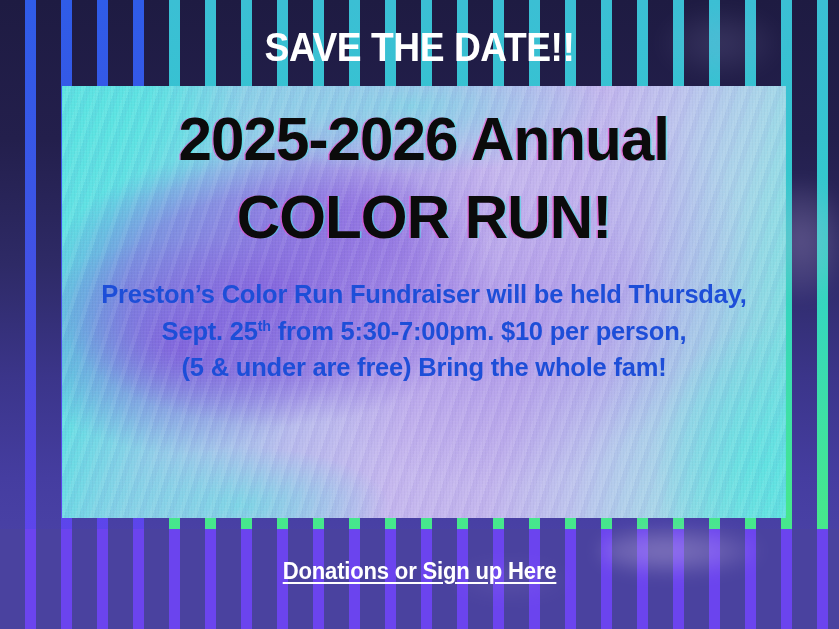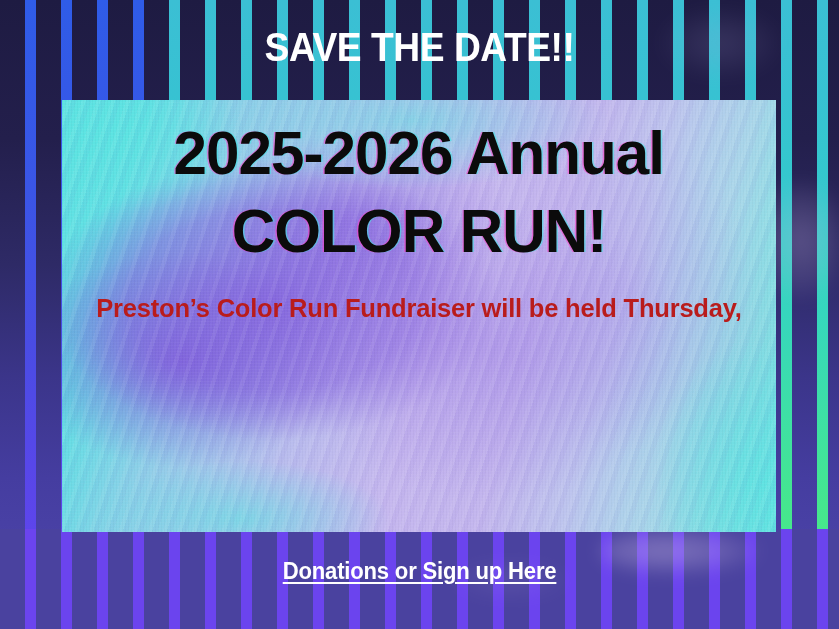--- a/index.html
+++ b/index.html
@@ -165,26 +165,27 @@
     line-height: 1.05;
     transform: scaleX(0.93);
     font-family: "Liberation Sans", sans-serif;
     z-index: 6;
   }
 
   
   .card {
     position: absolute;
     left: 62px;
-    top: 100px;
+    top: 86px;
     width: 714px;
     height: 432px;
     overflow: hidden;
     z-index: 5;
     background: #5fe0e0;
+    padding-left: 10px;
   }
 
   .wc-layer { position: absolute; inset: 0; }
 
   
   .wc-base {
     background:
       linear-gradient(105deg,
         #5fe3e3 0%,
         #61e0e4 10%,
@@ -270,21 +271,21 @@
   }
   .title-line.l1 { margin-top: 22px; }
   .title-line.l2 { margin-top: 16px; font-size: 62px; }
 
   .body-block {
     margin-top: 28px;
     text-align: center;
     font-size: 25.5px;
     font-weight: 700;
     line-height: 1.44;
-    color: #b91c1c;
+    color: #1d4ed8;
     letter-spacing: -0.2px;
     width: 100%;
   }
   .body-block .ln { white-space: nowrap; }
   .body-block sup {
     font-size: 0.56em;
     vertical-align: super;
     line-height: 0;
   }
 
@@ -337,21 +338,23 @@
     <div class="wc-layer wc-grain"></div>
 
     <div class="card-content">
       <div class="title-line l1">2025-2026 Annual</div>
 
       <div class="title-line l2">COLOR RUN!</div>
 
       <div class="body-block">
         <div class="ln">Preston’s Color Run Fundraiser will be held Thursday,</div>
 
-
+        <div class="ln"><span>Sept. 25</span><sup>th</sup><span> from 5:30-7:00pm. $10 per person,</span></div>
+
+        <div class="ln">(5 &amp; under are free) Bring the whole fam!</div>
 
 
       </div>
     </div>
   </div>
 
   <div class="footer-link-wrap">
     <a class="footer-link" href="#">Donations or Sign up Here</a>
   </div>
 

